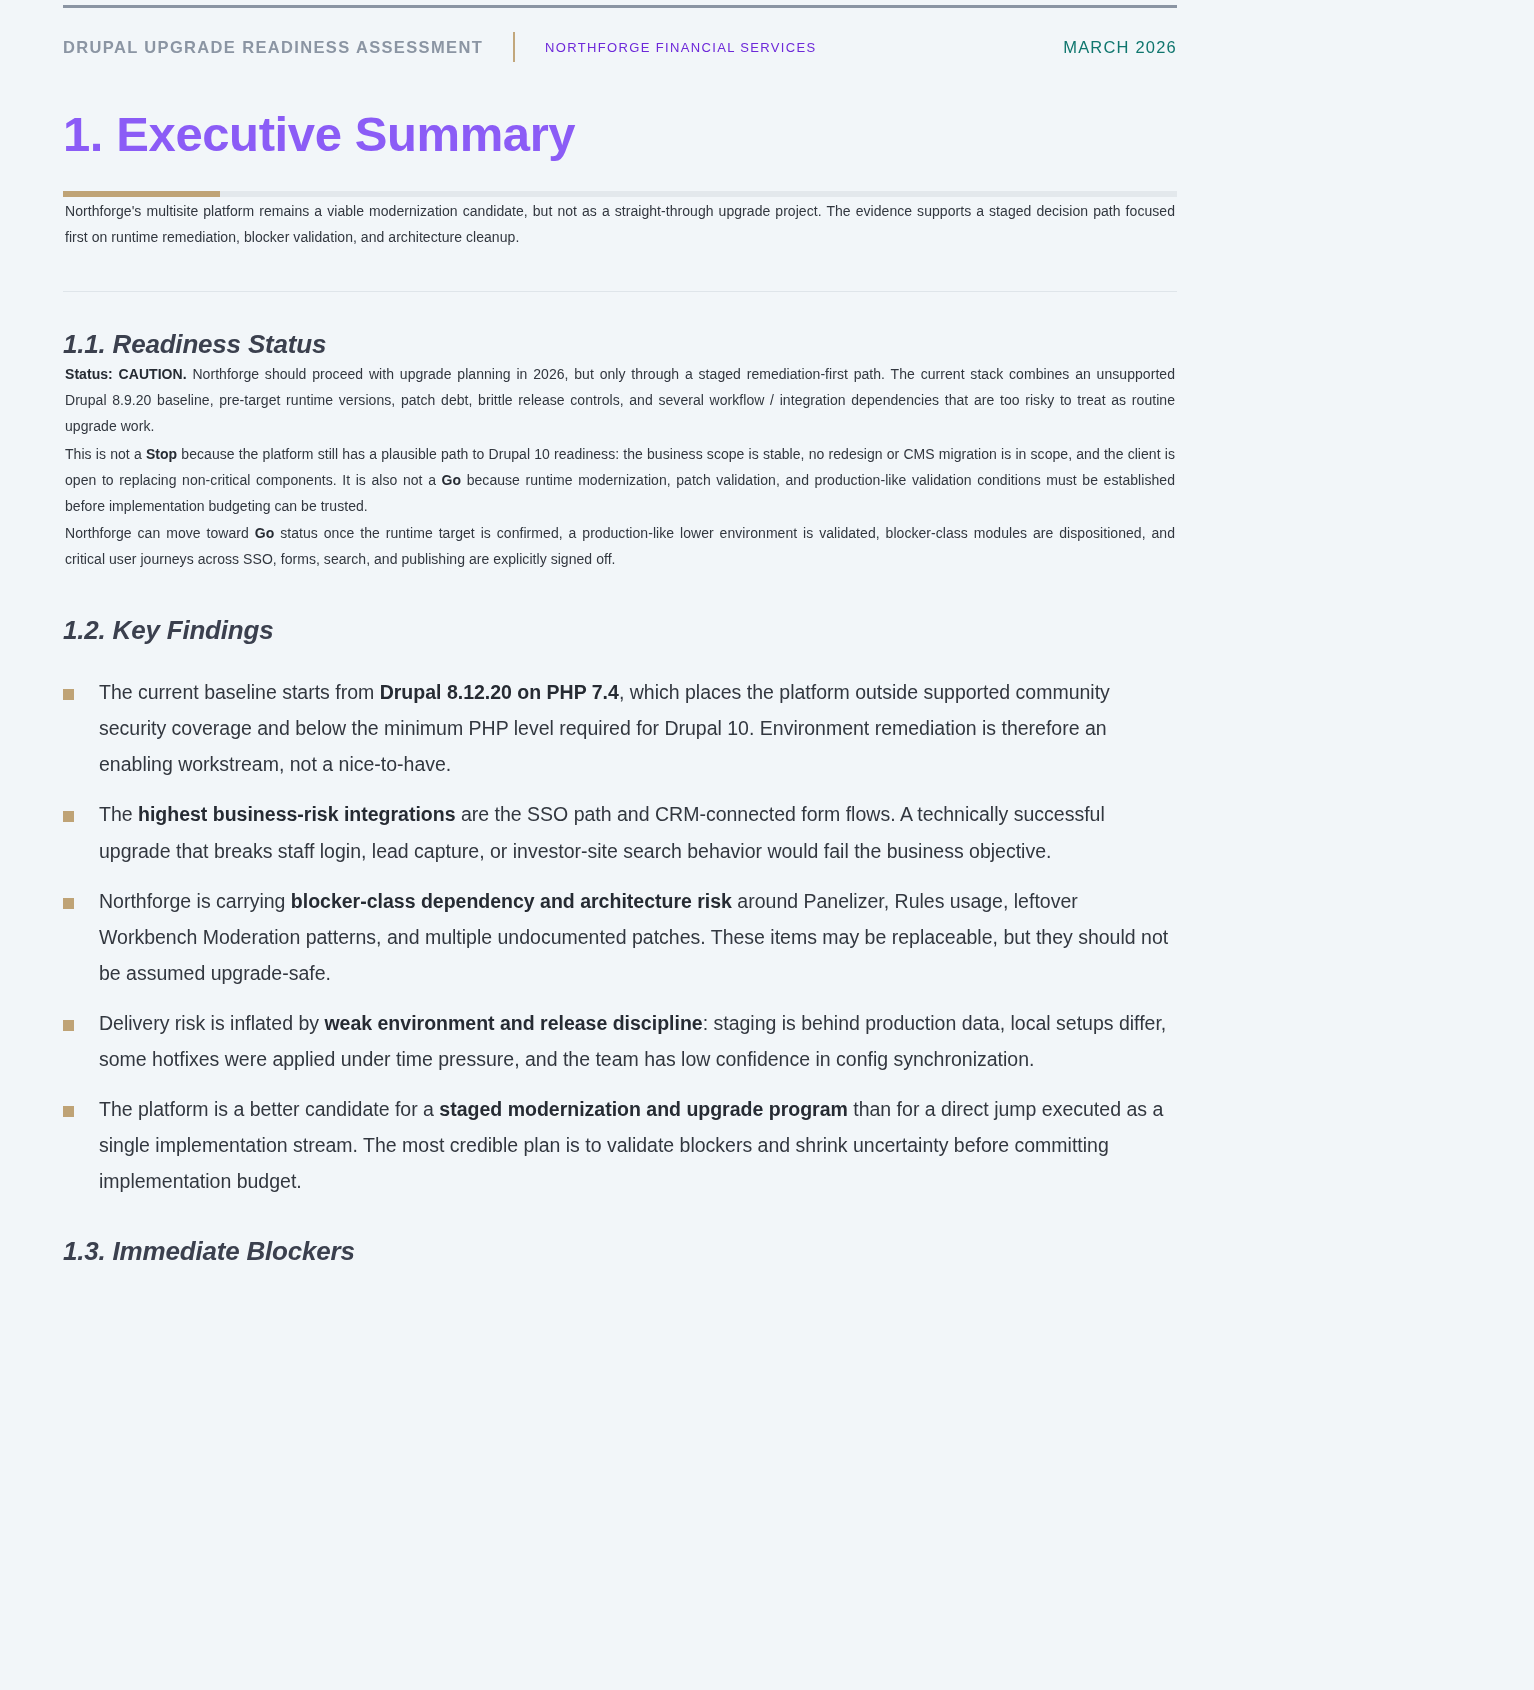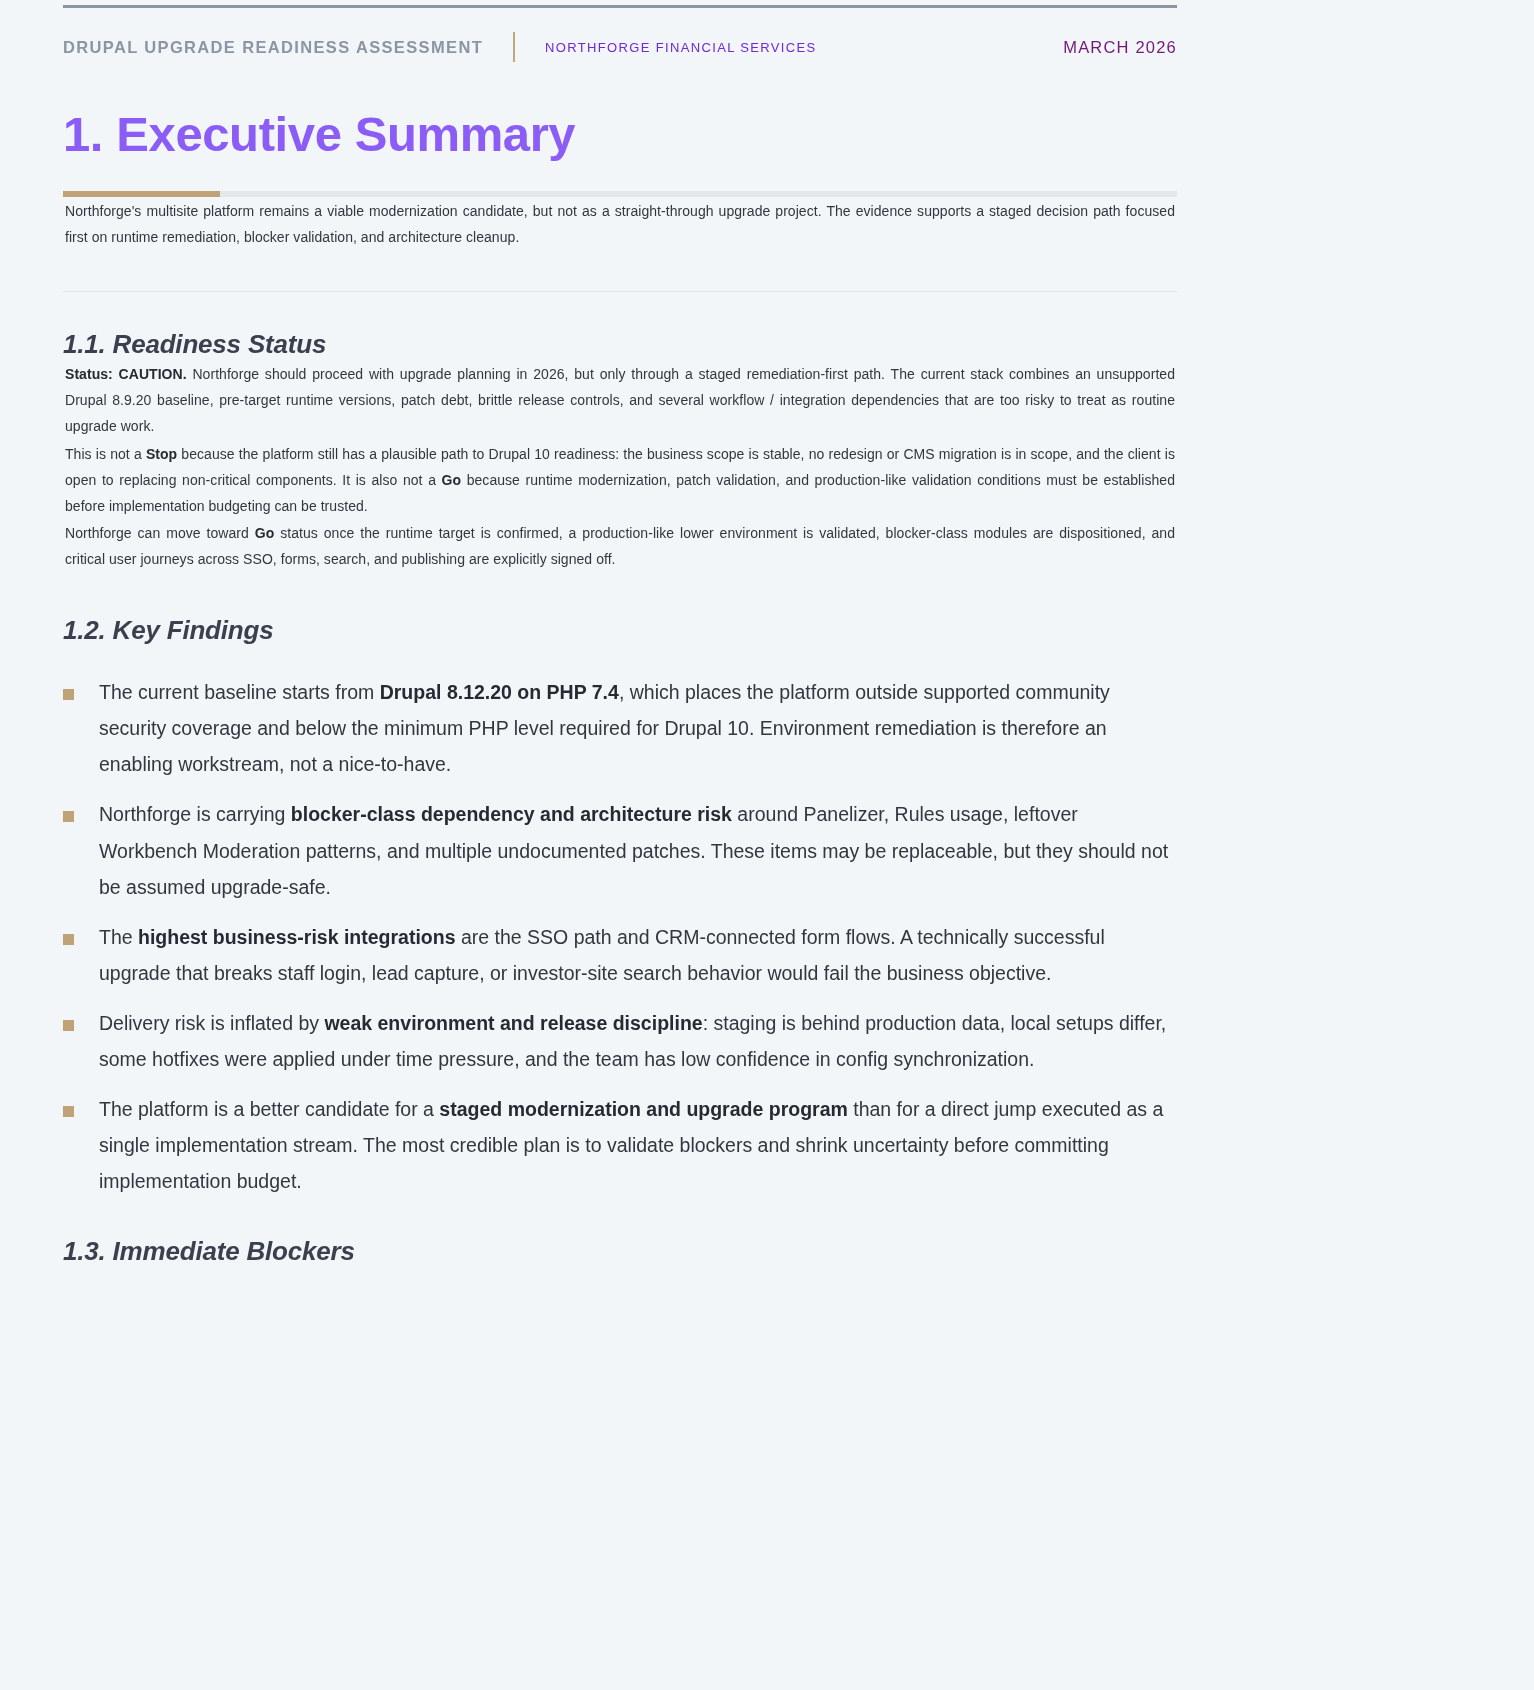--- a/index.html
+++ b/index.html
@@ -51,21 +51,21 @@
     font-size: 13px;
     letter-spacing: 1.35px;
     color: #6d28d9;
     text-transform: uppercase;
     white-space: nowrap;
   }
   .rh-right {
     margin-left: auto;
     font-size: 16.5px;
     letter-spacing: 1.2px;
-    color: #701a75;
+    color: #0f766e;
     text-transform: uppercase;
     white-space: nowrap;
   }
   
   h1.doc-title {
     font-size: 49px;
     line-height: 1.15;
     font-weight: 700;
     color: #8b5cf6;
     letter-spacing: -0.4px;
@@ -180,26 +180,26 @@
 
   <p class="body p-gap"><span>Northforge can move toward </span><strong>Go</strong><span> status once the runtime target is confirmed, a production-like lower environment is validated, blocker-class modules are dispositioned, and critical user journeys across SSO, forms, search, and publishing are explicitly signed off.</span></p>
 
   <h2 class="sub-head" style="margin-top:42px">1.2. Key Findings</h2>
 
   <ul class="findings">
     <li>
       <span class="marker"></span><span>The current baseline starts from </span><strong>Drupal 8.12.20 on PHP 7.4</strong><span>, which places the platform outside supported community security coverage and below the minimum PHP level required for Drupal 10. Environment remediation is therefore an enabling workstream, not a nice-to-have.</span>
     </li>
     <li>
+      <span class="marker"></span><span>The </span><strong>highest business-risk integrations</strong><span> are the SSO path and CRM-connected form flows. A technically successful upgrade that breaks staff login, lead capture, or investor-site search behavior would fail the business objective.</span>
+    </li>
+    <li>
       <span class="marker"></span><span>Northforge is carrying </span><strong>blocker-class dependency and architecture risk</strong><span> around Panelizer, Rules usage, leftover Workbench Moderation patterns, and multiple undocumented patches. These items may be replaceable, but they should not be assumed upgrade-safe.</span>
     </li>
     <li>
-      <span class="marker"></span><span>The </span><strong>highest business-risk integrations</strong><span> are the SSO path and CRM-connected form flows. A technically successful upgrade that breaks staff login, lead capture, or investor-site search behavior would fail the business objective.</span>
-    </li>
-    <li>
       <span class="marker"></span><span>Delivery risk is inflated by </span><strong>weak environment and release discipline</strong><span>: staging is behind production data, local setups differ, some hotfixes were applied under time pressure, and the team has low confidence in config synchronization.</span>
     </li>
     <li>
       <span class="marker"></span><span>The platform is a better candidate for a </span><strong>staged modernization and upgrade program</strong><span> than for a direct jump executed as a single implementation stream. The most credible plan is to validate blockers and shrink uncertainty before committing implementation budget.</span>
     </li>
   </ul>
 
   <h2 class="sub-head bottom-head">1.3. Immediate Blockers</h2>
 
 </div>

